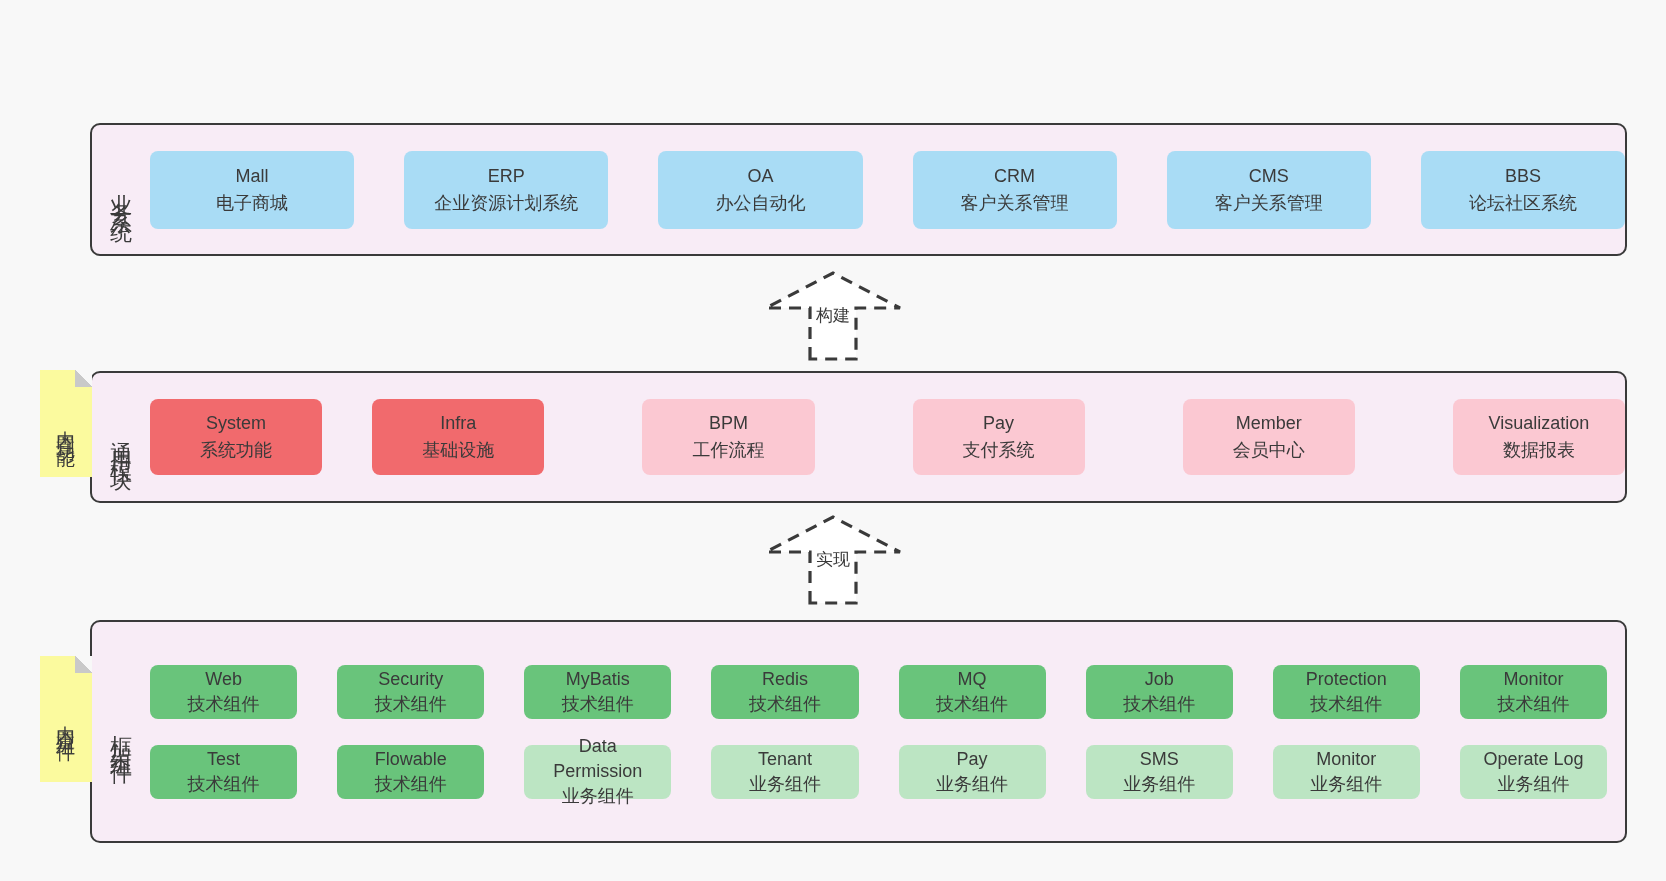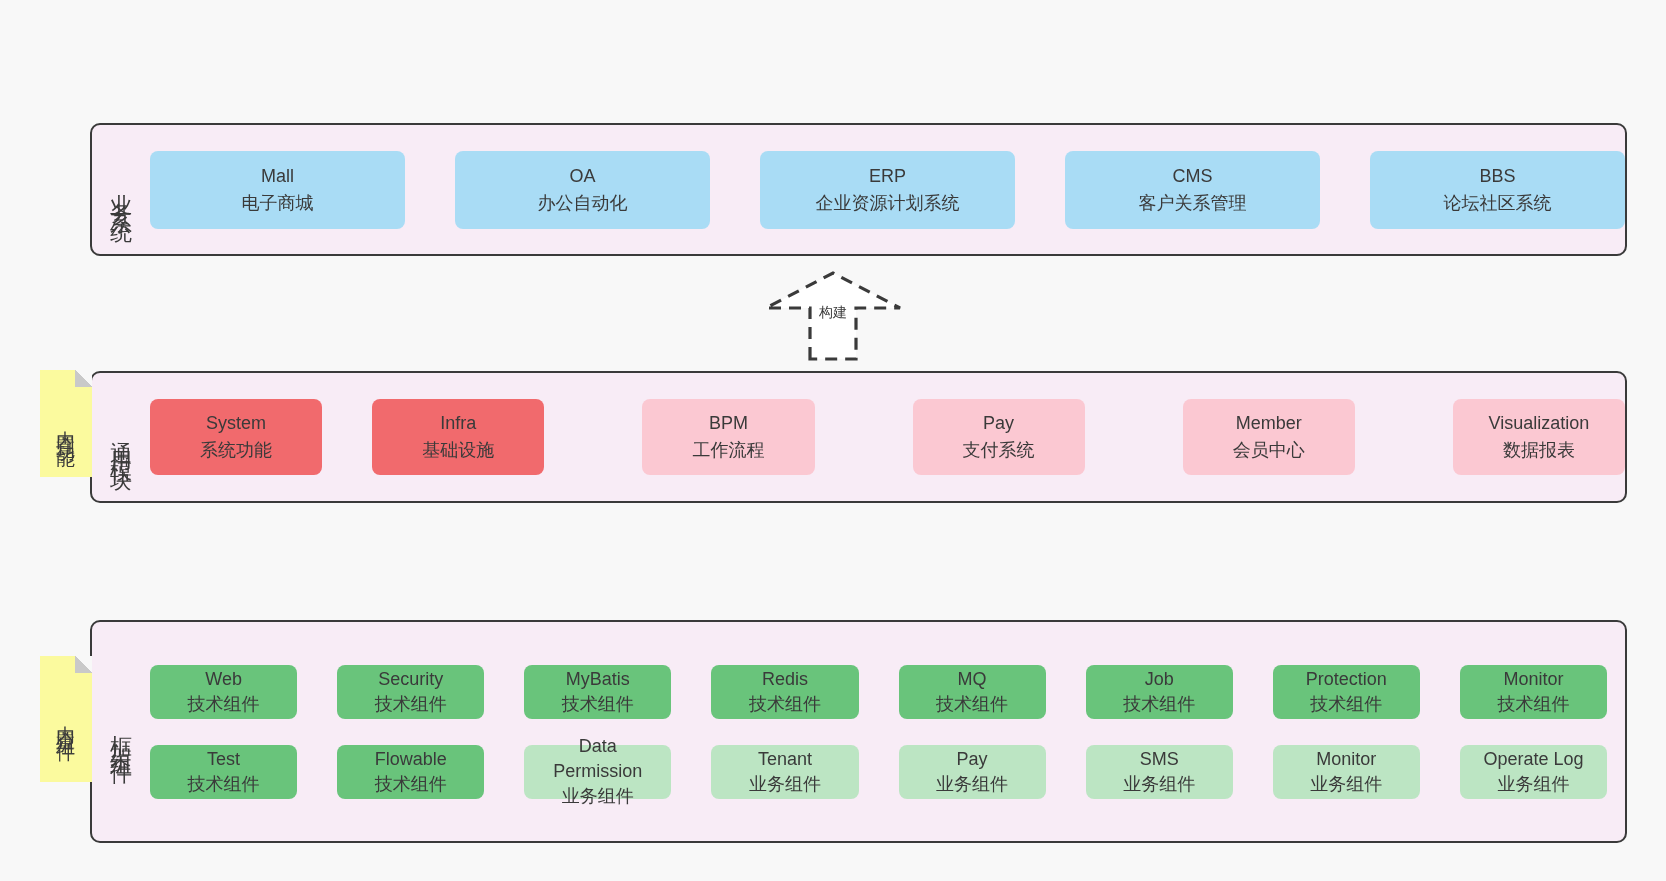--- a/index.html
+++ b/index.html
@@ -65,44 +65,48 @@
   .arrow-wrap{position:absolute;left:0;right:0;margin:0 auto;width:152px;height:96px;}
   .arrow1{top:266px;}
   .arrow2{top:510px;}
   .arrow-svg{display:block;width:152px;height:96px;}
   .arrow-svg path{
     fill:var(--arrow_fill);stroke:var(--band_border);stroke-width:3.2;
     stroke-dasharray:12 8;stroke-linejoin:miter;
   }
   .arrow-label{
     position:absolute;top:37px;left:50%;transform:translateX(-50%);
-    background:var(--arrow_fill);padding:1px 4px;font-size:14px;white-space:nowrap;
+    background:var(--arrow_fill);padding:1px 4px;font-size:17px;white-space:nowrap;
   }
 </style>
 </head>
 <body>
 
 <div class="canvas">
 
   <section class="band band1">
     <div class="label-col">
       <span class="vlabel">业务系统</span>
     </div>
     <div class="boxes">
       <div class="box c-blue">
         <span>Mall</span>
         <span>电子商城</span>
       </div>
       <div class="box c-blue">
+        <span>ERP</span>
+        <span>企业资源计划系统</span>
+      </div>
+      <div class="box c-blue">
         <span>OA</span>
         <span>办公自动化</span>
       </div>
       <div class="box c-blue">
-        <span>ERP</span>
-        <span>企业资源计划系统</span>
+        <span>CRM</span>
+        <span>客户关系管理</span>
       </div>
       <div class="box c-blue">
         <span>CMS</span>
         <span>客户关系管理</span>
       </div>
       <div class="box c-blue">
         <span>BBS</span>
         <span>论坛社区系统</span>
       </div>
     </div>
@@ -144,20 +148,26 @@
         <span>Member</span>
         <span>会员中心</span>
       </div>
       <div class="box c-pink">
         <span>Visualization</span>
         <span>数据报表</span>
       </div>
     </div>
   </section>
 
+  <div class="arrow-wrap arrow2">
+    <svg class="arrow-svg" viewBox="0 0 152 96" xmlns="http://www.w3.org/2000/svg">
+      <path d="M53,93 L53,42 L9,42 L76,7 L143,42 L99,42 L99,93 Z"></path>
+    </svg>
+    <span class="arrow-label">实现</span>
+  </div>
 
   <section class="band band3">
     <div class="sticky">
       <span class="fold"></span>
       <span class="vlabel">内置组件</span>
     </div>
     <div class="label-col">
       <span class="vlabel">框架组件</span>
     </div>
     <div class="rows-col">

